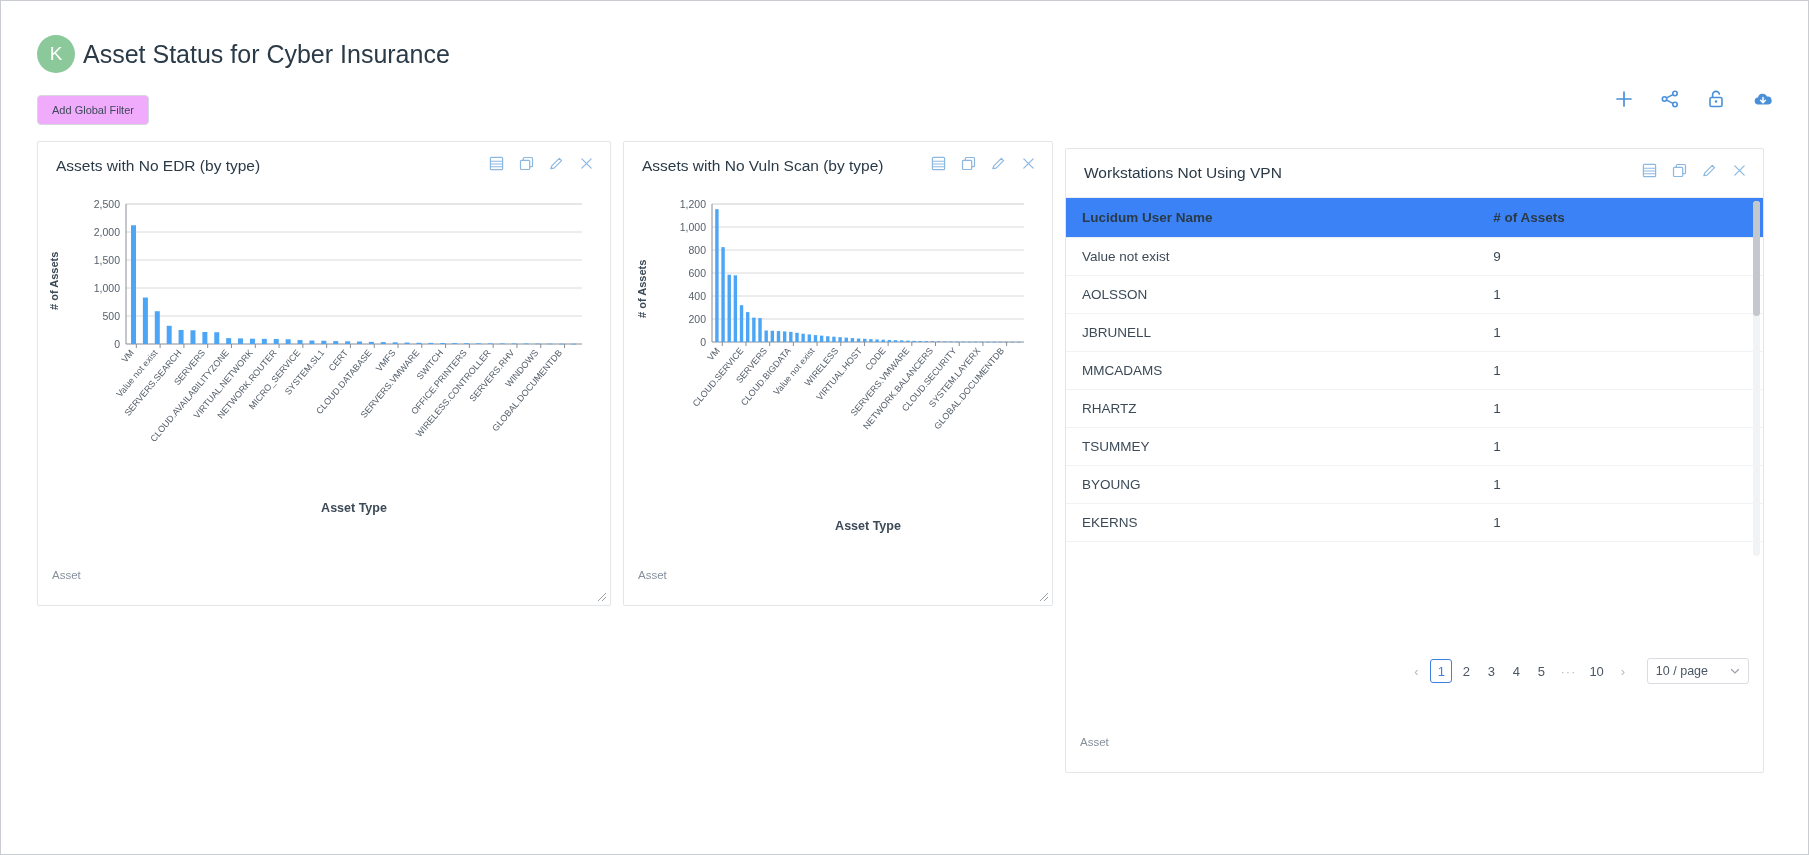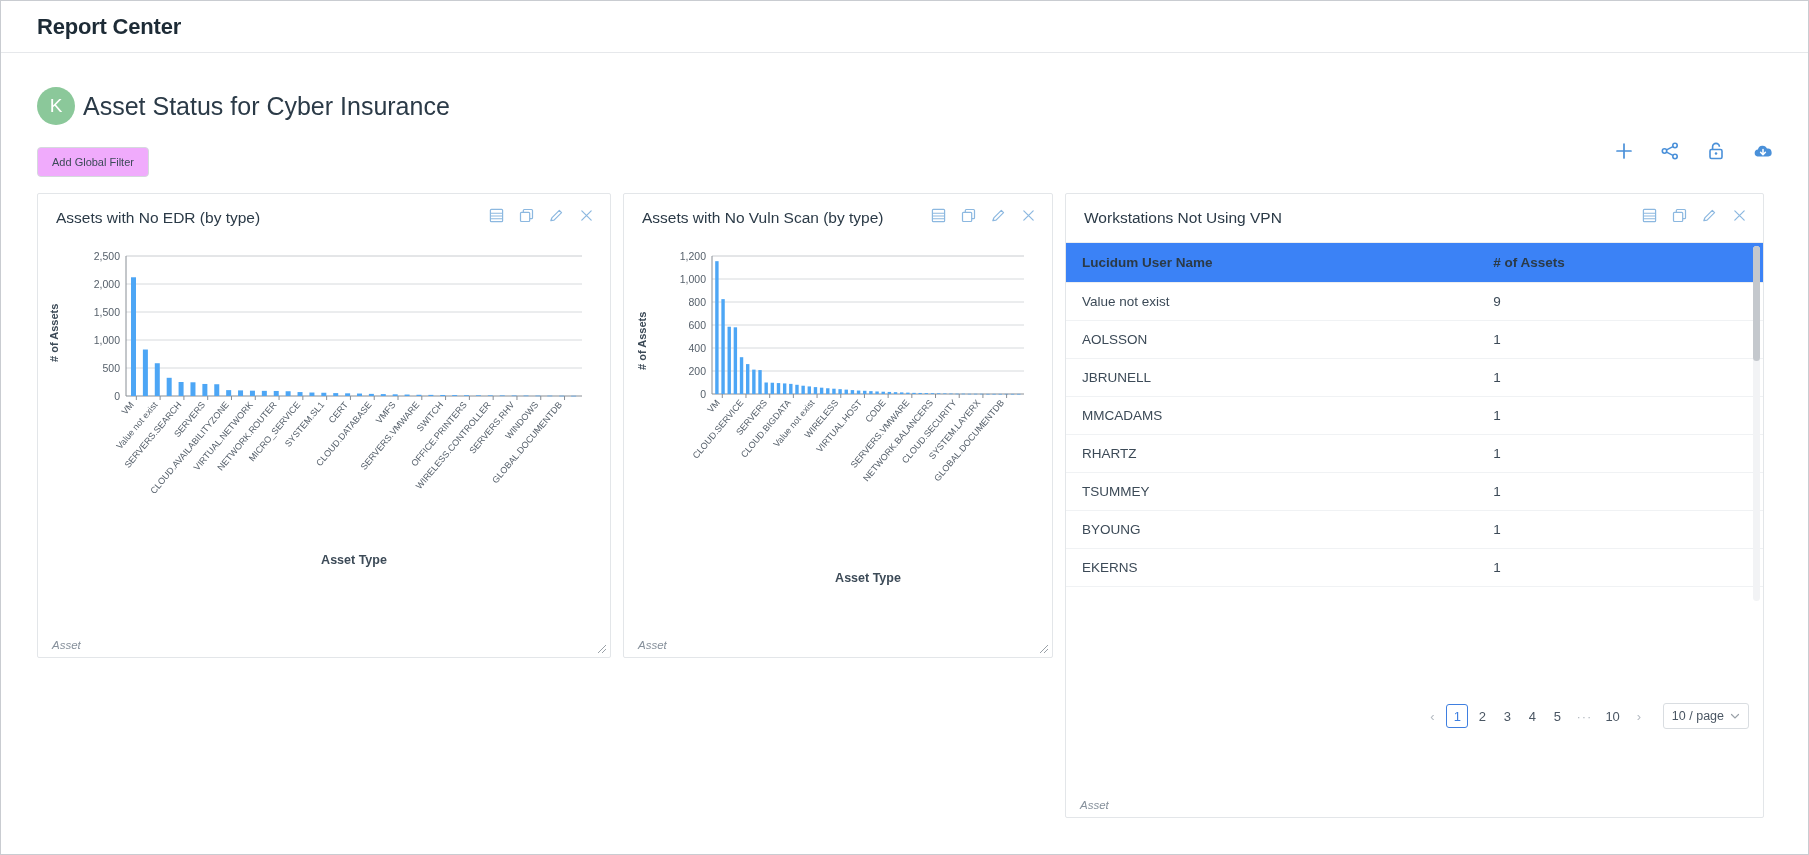--- a/index.html
+++ b/index.html
@@ -98,45 +98,44 @@
     align-items: flex-start;
   }
   .card {
     background: #fff;
     border: 1px solid #e3e6e9;
     border-radius: 2px;
     position: relative;
   }
   .card.c1 { width: 574px; height: 465px; }
   .card.c2 { width: 430px; height: 465px; }
-  .card.c3 { width: 699px; height: 625px; }
+  .card.c3 { width: 699px; height: 625px; margin-top: 7px; }
   .card-header {
     height: 48px;
     display: flex; align-items: center;
     padding: 0 18px;
     position: relative;
   }
   .card-title {
     font-size: 15.5px;
     color: #2b3a47;
   }
   .card-icons {
     position: absolute;
     right: 16px;
     top: 14px;
     display: flex; gap: 15px;
     align-items: center;
   }
   .card-icons .ticon svg { display: block; }
   .card-footer {
     position: absolute;
-    left: 14px; bottom: 6px;
+    left: 14px; bottom: 24px;
     font-size: 11.5px;
     color: #86909b;
-    font-style: italic;
   }
   .resize-handle {
     position: absolute;
     right: 3px; bottom: 3px;
     width: 10px; height: 10px;
   }
   
   .chart-wrap { position: relative; }
   .chart-svg { display: block; }
   
@@ -190,42 +189,39 @@
   }
   .pg.arrow { color: #b4bac1; }
   .pg.dots { color: #b4bac1; letter-spacing: 1px; }
   .page-size {
     margin-left: 10px;
     border: 1px solid #d9dde1;
     border-radius: 3px;
     height: 26px;
     display: flex; align-items: center;
     padding: 0 8px;
-    gap: 6px;
+    gap: 22px;
     font-size: 12.5px;
     color: #4a5663;
     cursor: pointer;
   }
   .yaxis-title {
     font-size: 11px; font-weight: bold; fill: #3c4a57;
   }
   .xaxis-title {
     font-size: 12.5px; font-weight: bold; fill: #3c4a57;
   }
   .tick { font-size: 10.5px; fill: #555f6a; }
   .xtick { font-size: 9px; fill: #555f6a; }
 </style>
 </head>
 <body>
 
 <div class="app">
 
-  <div class="topbar">
-    <div class="topbar-title">Report Center</div>
-  </div>
 
   <div class="folder-header">
     <div class="avatar">
       <span>K</span>
     </div>
     <div class="folder-title">Asset Status for Cyber Insurance</div>
 
   </div>
 
   <div class="filter-row">

